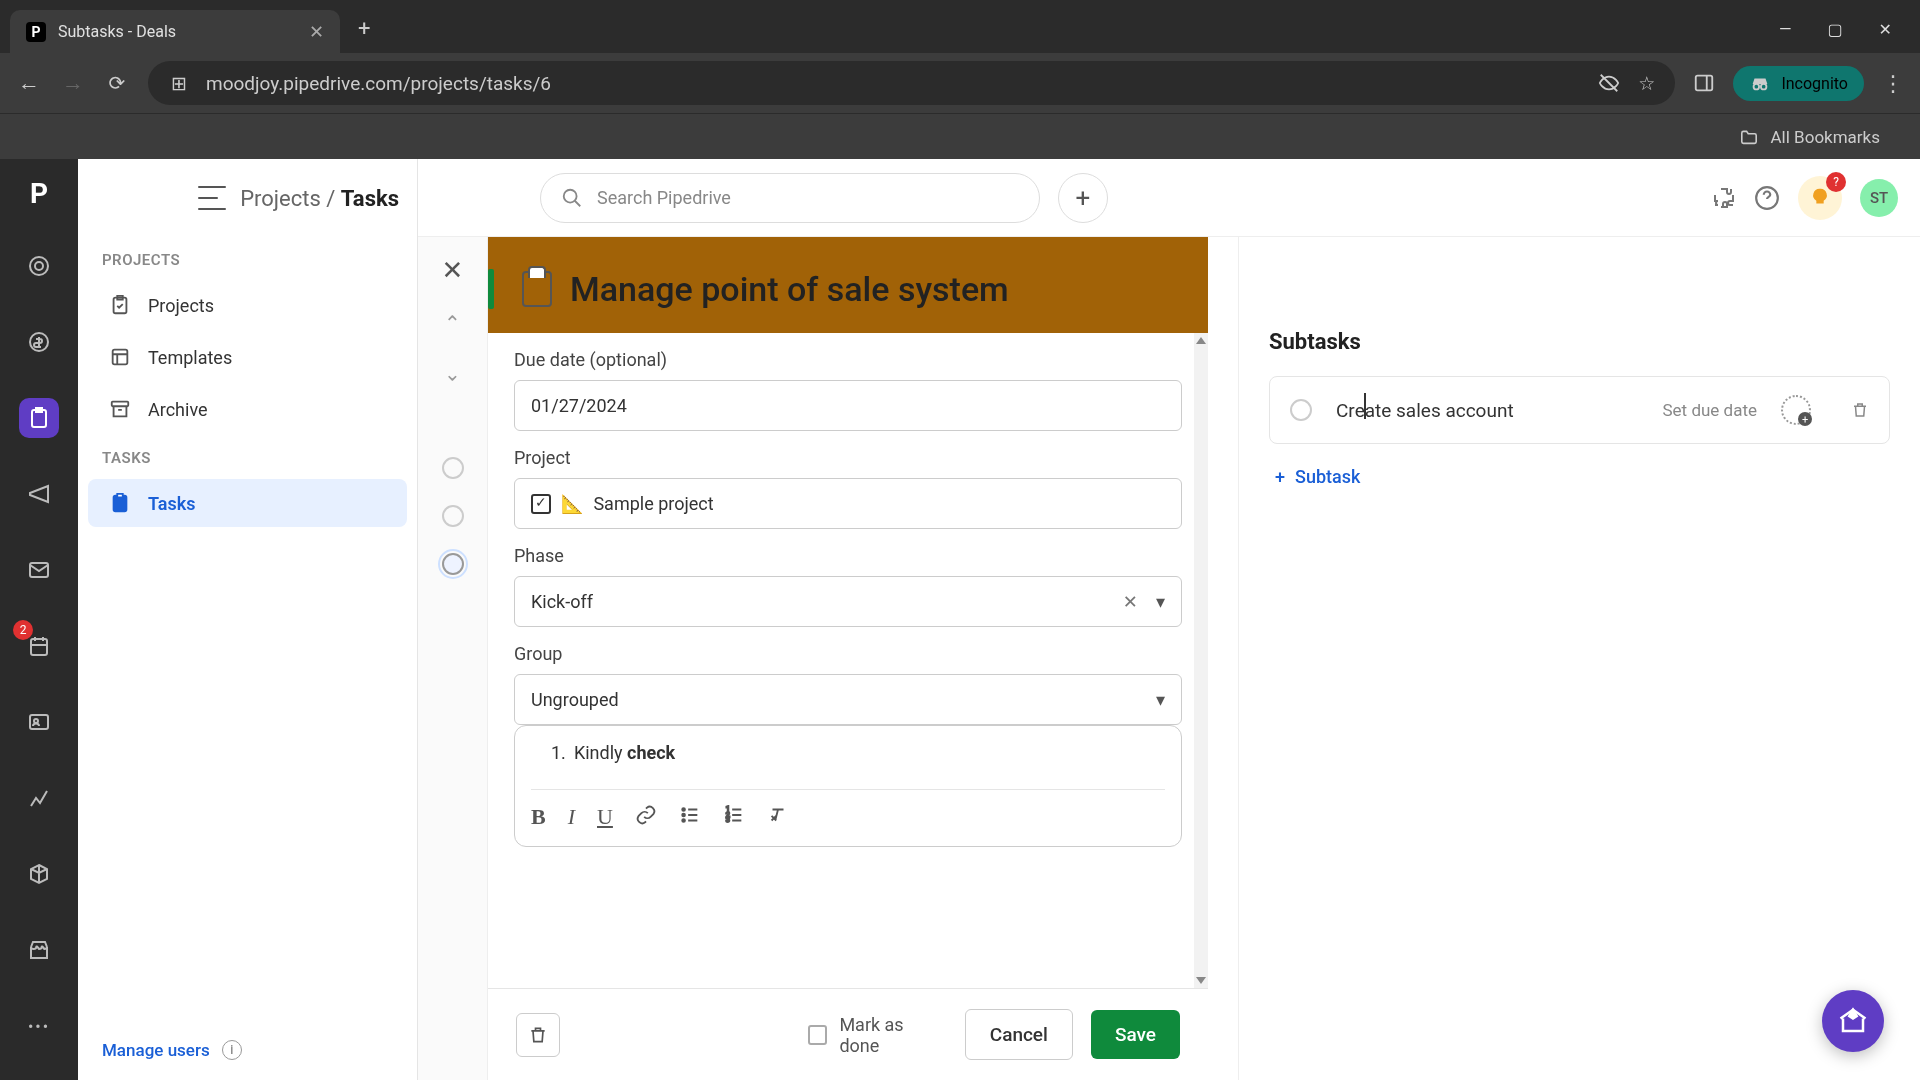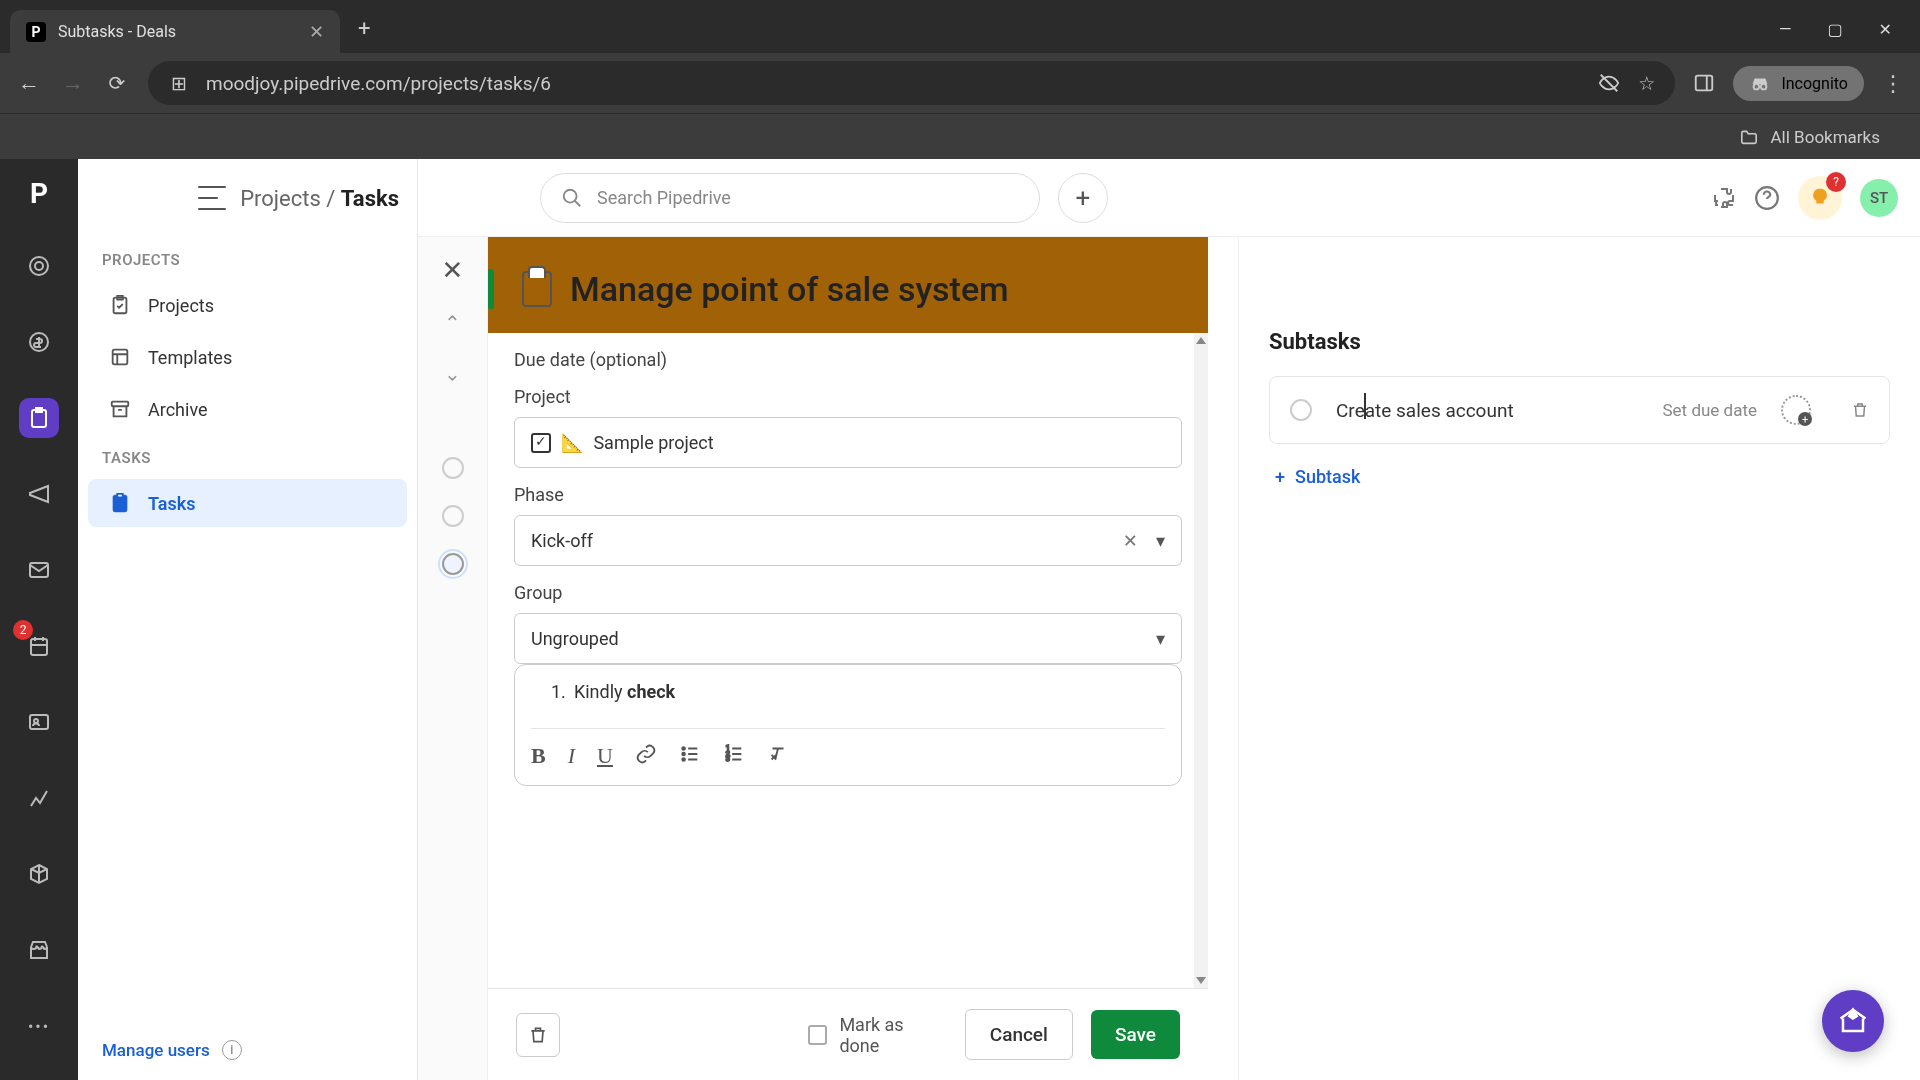--- a/index.html
+++ b/index.html
@@ -14,21 +14,21 @@
 .tab-add { color: #ccc; margin-left: 18px; margin-bottom: 12px; font-size: 22px; }
 .window-controls { margin-left: auto; display: flex; gap: 36px; padding-right: 28px; color: #ddd; margin-bottom: 14px; }
 .wc { font-size: 16px; }
 .url-bar-row { background: #3c3c3c; height: 60px; display: flex; align-items: center; padding: 0 16px; gap: 18px; }
 .nav-btn { color: #ccc; width: 26px; text-align: center; font-size: 22px; }
 .nav-btn.disabled { color: #666; }
 .reload-btn { font-size: 20px; }
 .url-pill { flex: 1; background: #2b2b2b; border-radius: 30px; height: 44px; display: flex; align-items: center; padding: 0 20px; gap: 16px; color: #ccc; font-size: 19px; }
 .url-icon { width: 22px; text-align: center; }
 .url-right { margin-left: auto; display: flex; gap: 18px; align-items: center; color: #ccc; }
-.incognito-pill { display: flex; align-items: center; gap: 10px; background: #737373; padding: 8px 16px; border-radius: 24px; }
+.incognito-pill { display: flex; align-items: center; gap: 10px; background: #0f766e; padding: 8px 16px; border-radius: 24px; }
 .bookmarks-row { background: #3c3c3c; height: 46px; display: flex; align-items: center; justify-content: flex-end; padding: 0 40px; gap: 12px; color: #ccc; font-size: 17px; border-top: 1px solid #2b2b2b; }
 
 
 .app { background: #fff; flex: 1; display: flex; height: calc(1080px - 159px); }
 
 .rail { width: 78px; background: #2a2a2a; display: flex; flex-direction: column; align-items: center; padding-top: 18px; gap: 36px; position: relative; }
 .rail-logo { color: #fff; font-size: 28px; font-weight: 700; }
 .rail-item { width: 40px; height: 40px; border-radius: 10px; display: flex; align-items: center; justify-content: center; color: #bbb; position: relative; }
 .rail-item.active { background: #5f3dc4; color: #fff; }
 .rail-badge { position: absolute; top: -6px; left: -6px; background: #e03131; color: #fff; width: 20px; height: 20px; border-radius: 50%; font-size: 12px; display: flex; align-items: center; justify-content: center; }
@@ -348,20 +348,23 @@
             <span class="clip-icon"></span>
             <span>Manage point of sale system</span>
           </div>
           <div class="form-scroll" style="position:relative;">
             <div class="scroll-edge">
               <div class="scroll-tri"></div>
               <div class="scroll-tri dn"></div>
             </div>
 
             <div class="fld-label">Due date (optional)</div>
+            <div class="fld-input">
+              <span>01/27/2024</span>
+            </div>
 
             <div class="fld-label">Project</div>
             <div class="fld-input">
               <span class="proj-chk"></span>
               <span class="flag-icon">📐</span>
               <span>Sample project</span>
             </div>
 
             <div class="fld-label">Phase</div>
             <div class="fld-input">

